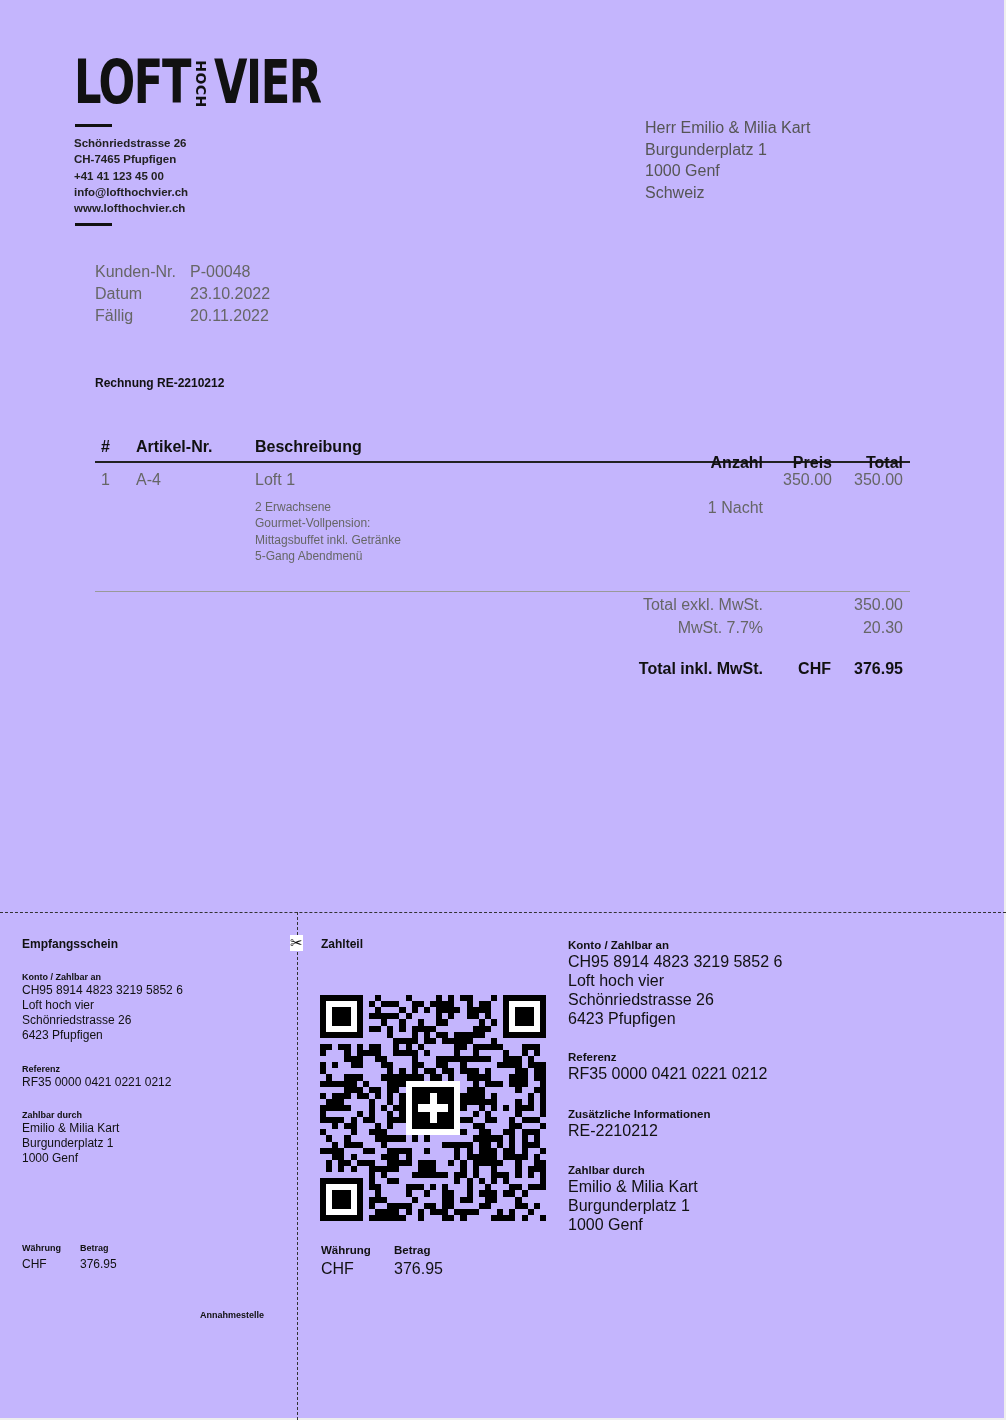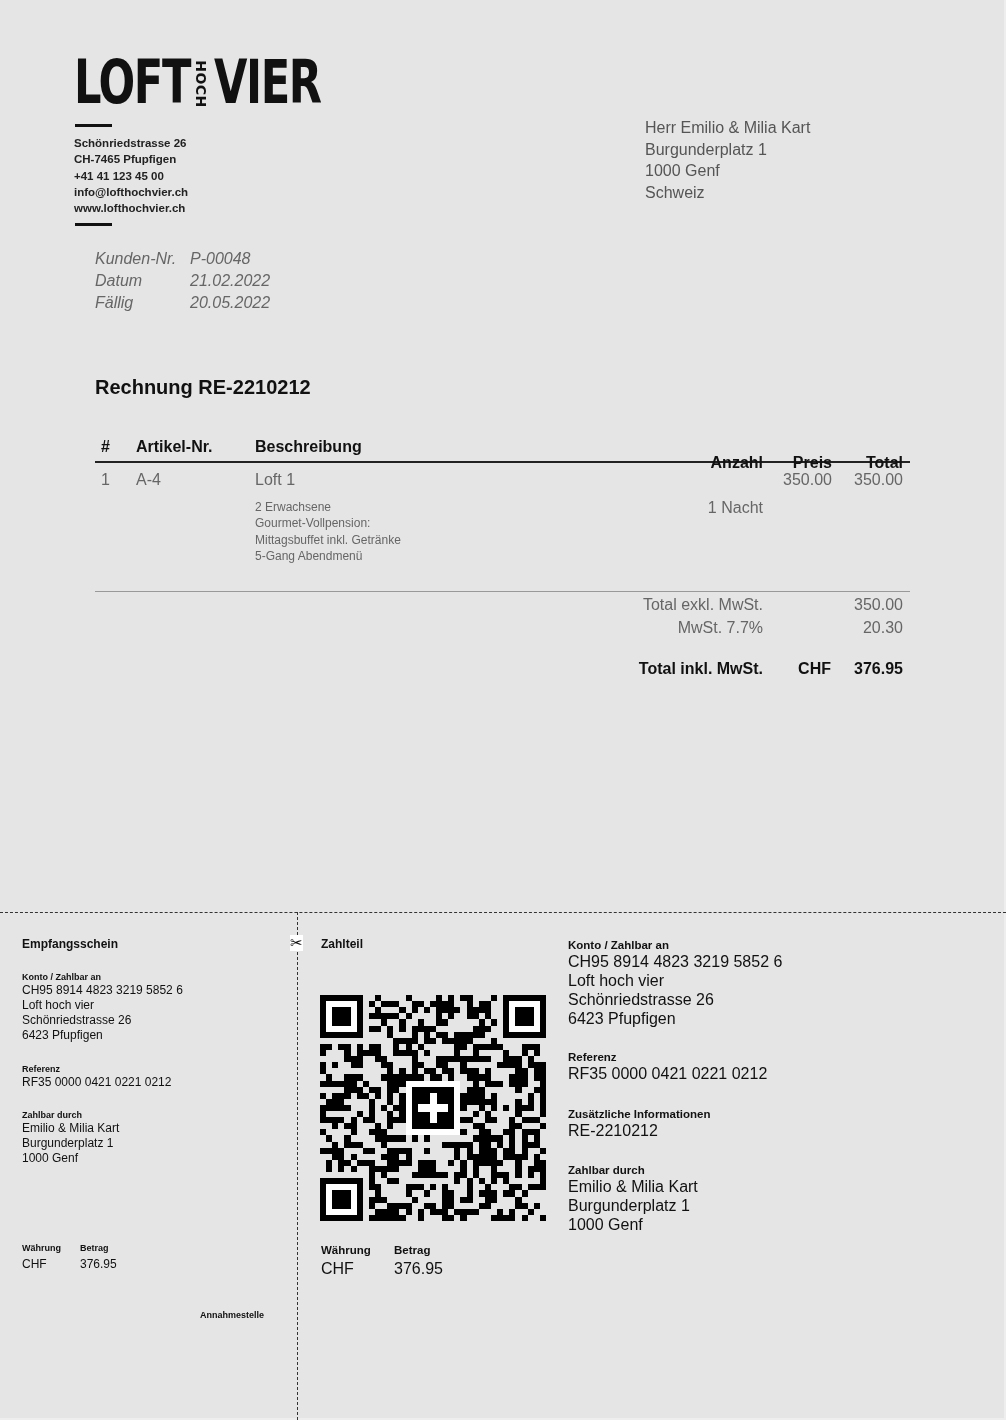--- a/index.html
+++ b/index.html
@@ -1,36 +1,36 @@
 <!DOCTYPE html>
 <html><head>
 <meta charset="utf-8">
 <style>
   html, body { margin:0; padding:0; background:#fff; }
   body { width:1006px; height:1420px; position:relative; overflow:hidden; font-family:"Liberation Sans", sans-serif; color:#111; }
-  .page { position:absolute; left:0; top:0; width:1004px; height:1418px; background:#e5e5e5; border-right:2px solid #eee; border-bottom:2px solid #eee; }
+  .page { position:absolute; left:0; top:0; width:1004px; height:1418px; background:#c4b5fd; border-right:2px solid #eee; border-bottom:2px solid #eee; }
   .abs { position:absolute; }
 
   
   .logo { left:74px; top:52px; height:62px; display:flex; align-items:center; }
   .logo .big { font-family:"DejaVu Sans", sans-serif; font-weight:bold; font-size:60px; letter-spacing:-2px; transform:scaleX(0.72); transform-origin:left center; line-height:60px; color:#111; }
   .logo .loft { position:absolute; left:0; top:0; }
   .logo .hoch { position:absolute; left:119px; top:4px; width:16px; height:56px; }
   .logo .hoch span { position:absolute; left:50%; top:50%; transform:translate(-50%,-50%) rotate(90deg); font-family:"DejaVu Sans", sans-serif; font-weight:bold; font-size:14px; letter-spacing:0.5px; white-space:nowrap; }
   .logo .vier { position:absolute; left:140px; top:0; }
   .rule { height:3px; width:37px; background:#111; }
 
   .company { left:74px; top:135px; font-size:11.5px; font-weight:bold; line-height:16.3px; color:#222; }
   .recipient { left:645px; top:117px; font-size:16px; line-height:21.5px; color:#555; }
 
-  .meta { left:95px; top:248px; font-size:16px; line-height:21.8px; color:#666;font-style:italic; }
+  .meta { left:95px; top:261px; font-size:16px; line-height:21.8px; color:#666; }
   .meta .row { display:flex; }
   .meta .lbl { width:95px; }
 
-  .inv-title { left:95px; top:376px; font-size:20px; font-weight:bold; }
+  .inv-title { left:95px; top:376px; font-size:12px; font-weight:bold; }
 
   .tbl { left:95px; top:435px; width:815px; }
   .thead { position:relative; height:26px; border-bottom:2px solid #222; font-weight:bold; font-size:16px; }
   .thead span, .row1 span { position:absolute; top:3px; }
   .row1 { position:relative; height:128px; border-bottom:1.5px solid #999; color:#666; font-size:16px; }
   .row1 .desc { position:absolute; left:160px; top:36px; font-size:12px; line-height:16.3px; color:#666; }
   .r { text-align:center;margin-top:16px; }
 
   .totals { left:560px; top:596px; width:343px; font-size:16px; color:#666; }
   .totals .t { position:relative; height:23px; }
@@ -80,25 +80,25 @@
     <div>Schweiz</div>
   </div>
 
   <div class="abs meta">
     <div class="row">
         <span class="lbl">Kunden-Nr.</span>
         <span>P-00048</span>
       </div>
     <div class="row">
         <span class="lbl">Datum</span>
-        <span>21.02.2022</span>
+        <span>23.10.2022</span>
       </div>
     <div class="row">
         <span class="lbl">Fällig</span>
-        <span>20.05.2022</span>
+        <span>20.11.2022</span>
       </div>
   </div>
 
   <div class="abs inv-title">Rechnung RE-2210212</div>
 
   <div class="abs tbl">
     <div class="thead">
       <span style="left:6px;">#</span>
       <span style="left:41px;">Artikel-Nr.</span>
       <span style="left:160px;">Beschreibung</span>

